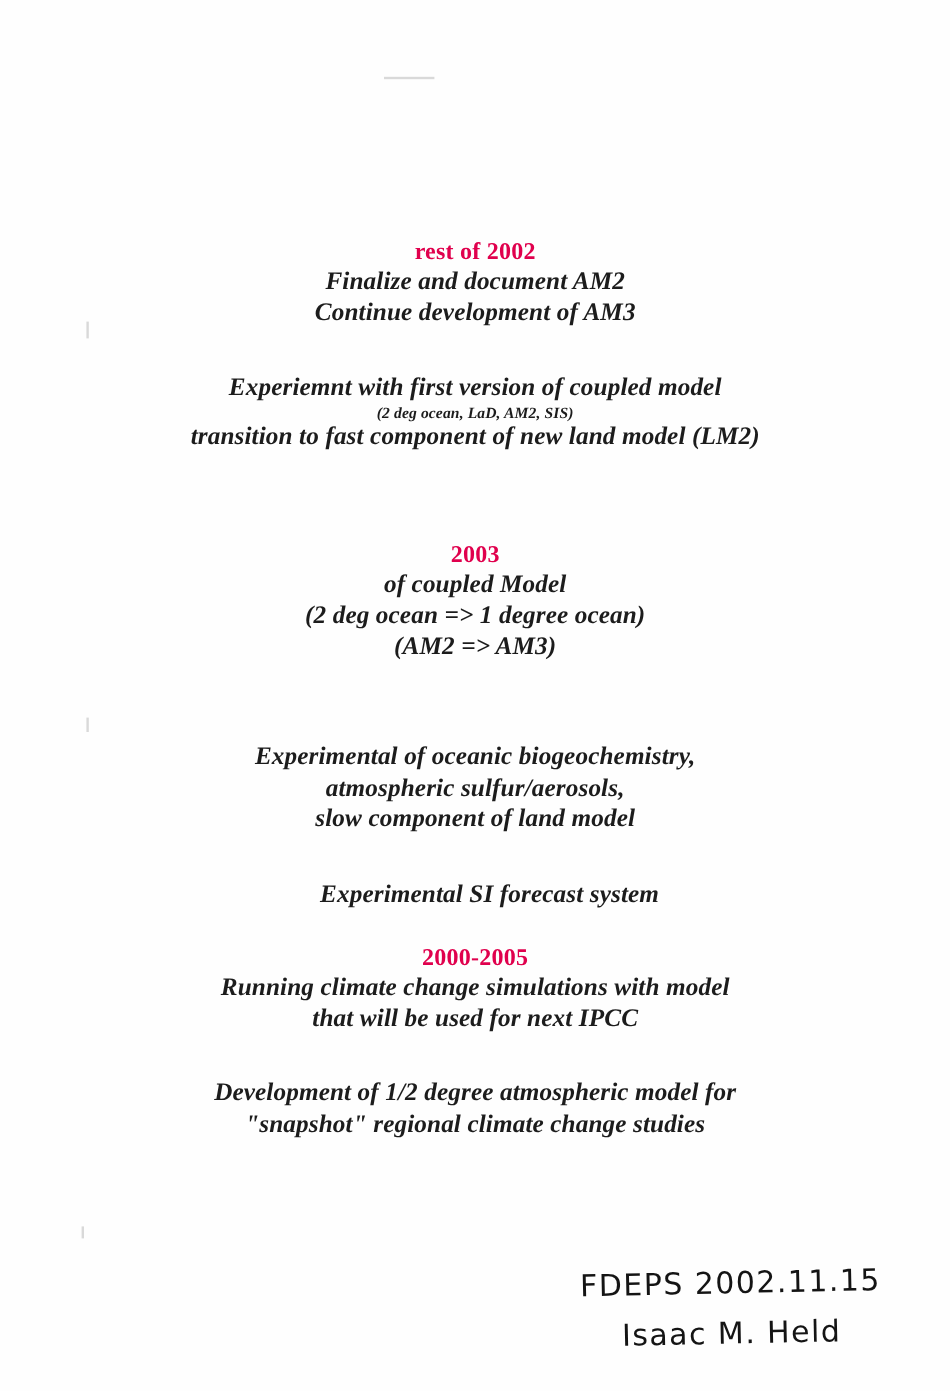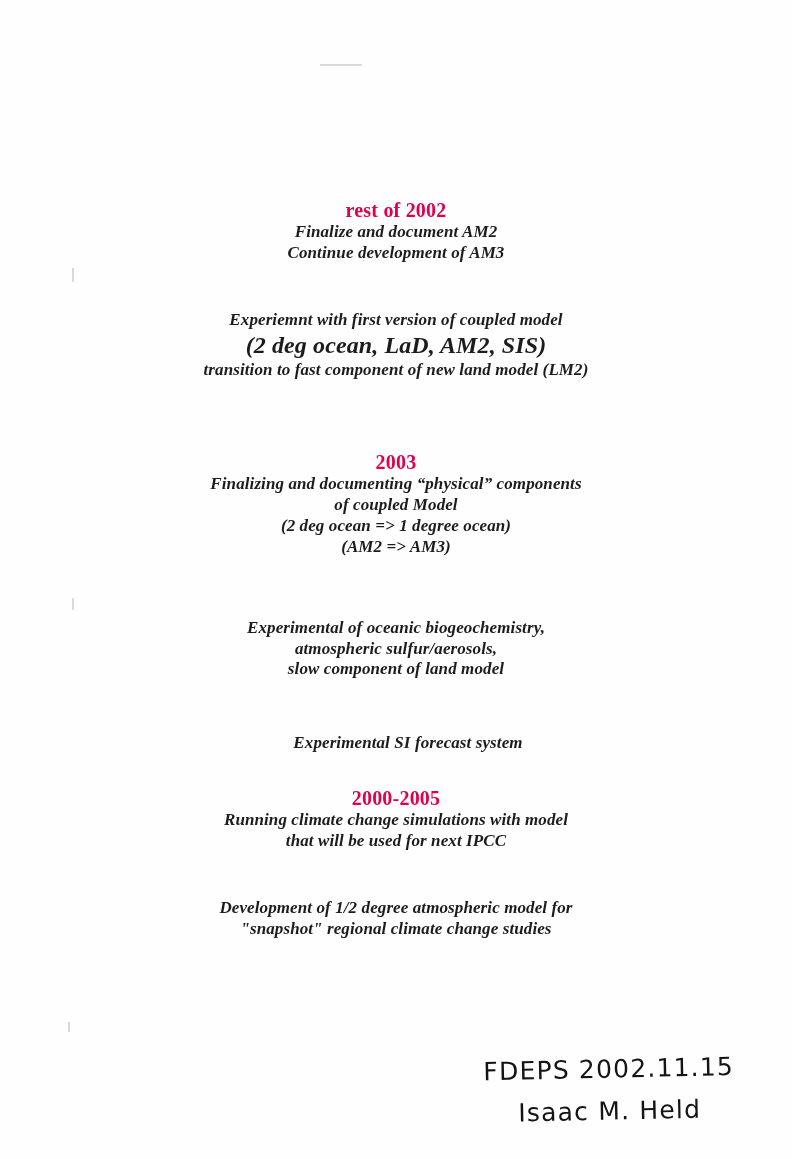--- a/index.html
+++ b/index.html
@@ -28,26 +28,26 @@
     font-weight: bold;
     color: #e0004d;
     font-size: 20px;
     line-height: 1.22;
     letter-spacing: 0.2px;
   }
   .line {
     font-style: italic;
     font-weight: bold;
     color: #1c1c1c;
-    font-size: 17px;
+    font-size: 21px;
     line-height: 1.22;
     letter-spacing: 0.1px;
   }
   .line.small {
-    font-size: 24px;
+    font-size: 13px;
   }
   .sec-2002 { position: absolute; top: 198px; left: 0; width: 792px; }
   .sec-2002b { position: absolute; top: 310px; left: 0; width: 792px; }
   .sec-2003 { position: absolute; top: 450px; left: 0; width: 792px; }
   .sec-2003b { position: absolute; top: 618px; left: 0; width: 792px; }
   .sec-2003c { position: absolute; top: 733px; left: 12px; width: 792px; }
   .sec-2004 { position: absolute; top: 786px; left: 0; width: 792px; }
   .sec-2004b { position: absolute; top: 898px; left: 0; width: 792px; }
 
   .handwriting {
@@ -92,21 +92,20 @@
   </div>
 
   <div class="block sec-2002b">
     <div class="line">Experiemnt with first version of coupled model</div>
     <div class="line small">(2 deg ocean, LaD, AM2, SIS)</div>
     <div class="line">transition to fast component of new land model (LM2)</div>
   </div>
 
   <div class="block sec-2003">
     <div class="heading">2003</div>
-    <div class="line">Finalizing and documenting “physical” components</div>
     <div class="line">of coupled Model</div>
     <div class="line">(2 deg ocean =&gt; 1 degree ocean)</div>
     <div class="line">(AM2 =&gt; AM3)</div>
   </div>
 
   <div class="block sec-2003b">
     <div class="line">Experimental of oceanic biogeochemistry,</div>
     <div class="line">atmospheric sulfur/aerosols,</div>
     <div class="line">slow component of land model</div>
   </div>

